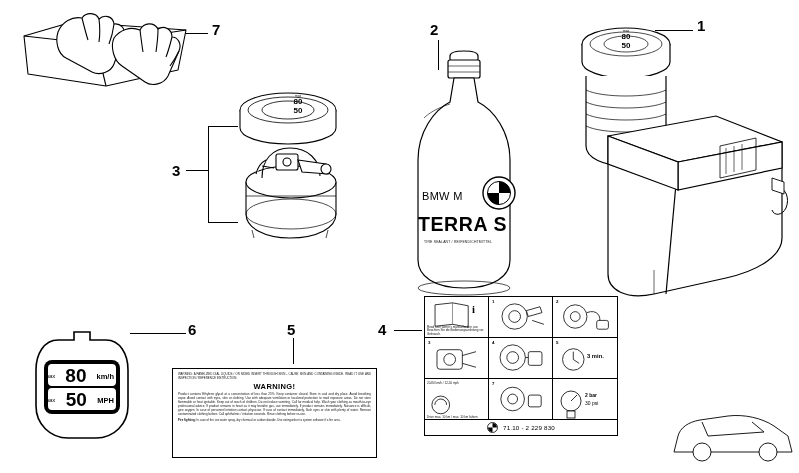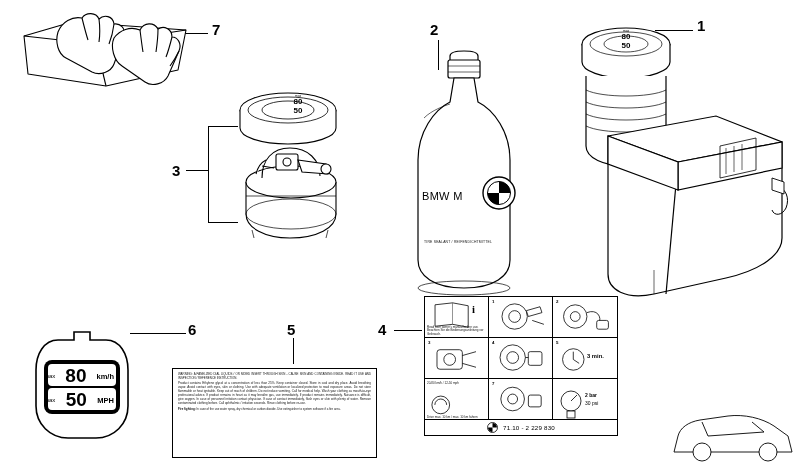--- a/index.html
+++ b/index.html
@@ -260,20 +260,21 @@
       <path d="M20 70 C28 62 40 58 46 56" fill="none" stroke-width=".6"></path>
     </g>
   </svg>
   <div class="bmw-m" style="left:422px; top:190px;">BMW M</div>
   <svg style="position:absolute; left:482px; top:176px;" width="34" height="34" viewBox="0 0 34 34">
     <circle cx="17" cy="17" r="16" fill="#fff" stroke="#000" stroke-width="1.4"></circle>
     <circle cx="17" cy="17" r="11.5" fill="#fff" stroke="#000" stroke-width="1"></circle>
     <path d="M17 5.5 A11.5 11.5 0 0 1 28.5 17 L17 17 Z" fill="#000"></path>
     <path d="M17 28.5 A11.5 11.5 0 0 1 5.5 17 L17 17 Z" fill="#000"></path>
   </svg>
+  <div class="terra" style="left:418px; top:213px;">TERRA S</div>
   <div class="bottle-fine" style="left:424px; top:240px; width:96px;">TIRE SEALANT / REIFENDICHTMITTEL</div>
 
   <svg class="svgwrap" width="250" height="290" viewBox="0 0 250 290" style="left:550px; top:18px;">
     <g fill="#fff" stroke="#000" stroke-width="1.2">
 
       <ellipse cx="76" cy="26" rx="44" ry="16"></ellipse>
       <path d="M32 26 L32 44 C32 53 52 60 76 60 C100 60 120 53 120 44 L120 26"></path>
       <ellipse cx="76" cy="26" rx="36" ry="12" fill="none" stroke-width=".7"></ellipse>
       <ellipse cx="76" cy="26" rx="22" ry="8" fill="none" stroke-width=".7"></ellipse>
 
@@ -332,20 +333,21 @@
     <span class="sp-unit">km/h</span>
   </div>
   <div style="position:absolute; left:44px; top:389px; width:70px; display:flex; align-items:center; justify-content:space-between;">
     <span class="sp-max">max</span>
     <span class="sp-num">50</span>
     <span class="sp-unit">MPH</span>
   </div>
 
   <div class="warnbox" style="left:172px; top:368px;">
     <div class="warn-topline">WARNING: A PANELIZED DIAL LIQUIDS / OR MIXED INSERT THROUGH SKIN - CAUSE SKIN AND CONTAINING INSIDE. READ IT USE AND INSPECTION / REFERENCE INSTRUCTION.</div>
+    <div class="warn-head">WARNING!</div>
     <div class="warn-body">Product contains Ethylene glycol at a concentration of less than 25%. Keep container closed. Store in cool and dry place. Avoid breathing vapor. Avoid contact with eyes, skin or clothing. Use with adequate ventilation or localized protection to read exposure areas. Do not store flammable or heat ignitable. Keep out of reach of children. Do not induce vomiting. Call for medical help. Wash your clothing as mouth-to-eye professional advice. If product remains in heart as it may breathe gas, use immediately. If product remains immediately. Nuisance is difficult, give oxygen. In case of personnel irritation contact physician. If case of contact immediately, flush eyes or skin with plenty of water. Remove contaminated clothing before. Call ophthalmic / irritation seconds. Rinse clothing before re-use.</div>
     <div class="warn-foot">
       <span class="red">Fire fighting:</span>
       <span>In case of fire use water spray, dry chemical or carbon dioxide. Use extinguisher to system software if a fire area.</span>
     </div>
   </div>
 
   <div class="picsheet" style="left:424px; top:296px;">
     <div class="picgrid">
 

